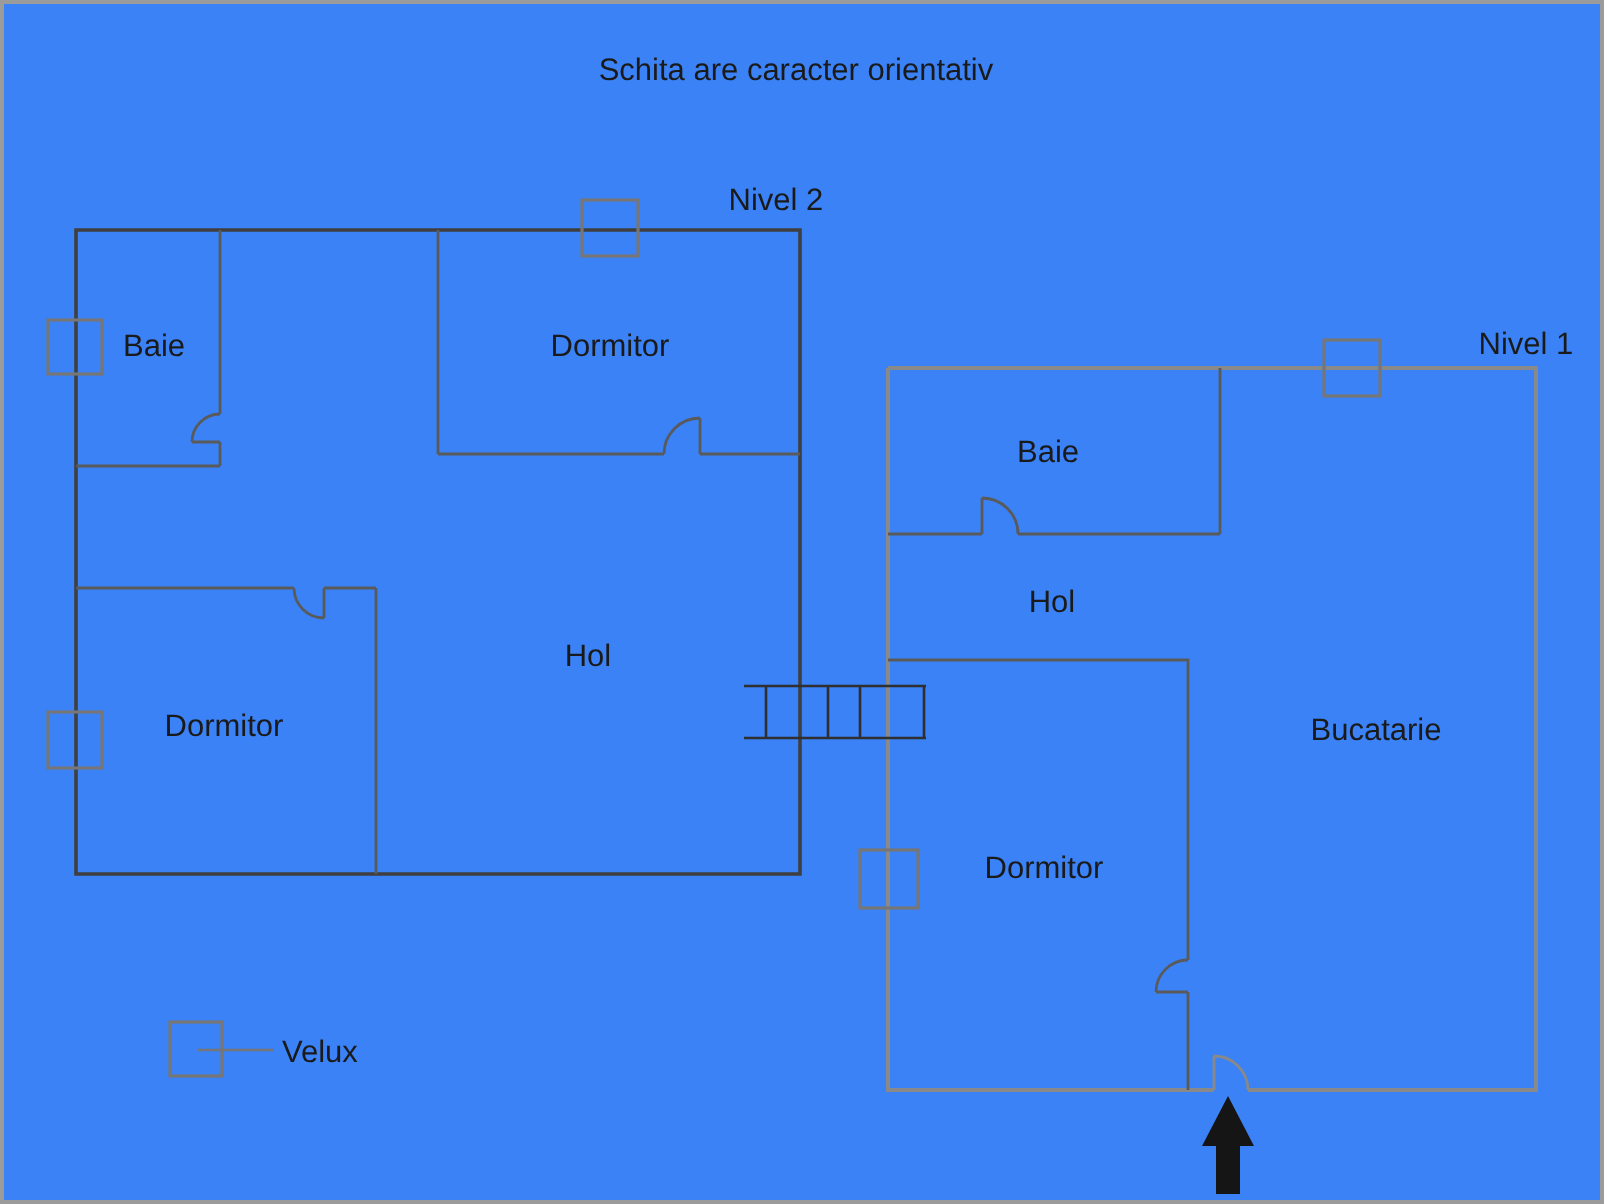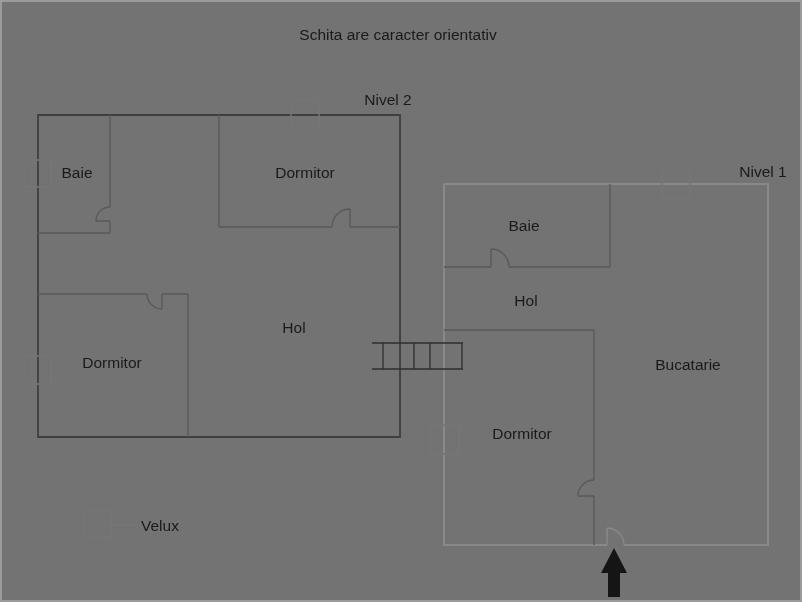--- a/index.html
+++ b/index.html
@@ -6,21 +6,21 @@
     margin: 0;
     padding: 0;
     background: #ffffff;
     font-family: "Liberation Sans", sans-serif;
   }
   .frame {
     position: relative;
     width: 798px;
     height: 598px;
     border: 2px solid #9b9b9b;
-    background: #737373;
+    background: #3b82f6;
     overflow: hidden;
   }
   svg { position: absolute; inset: 0; display: block; }
   .lbl {
     font-family: "Liberation Sans", sans-serif;
     font-size: 15.5px;
     fill: #1a1a1a;
   }
 </style>
 </head>

